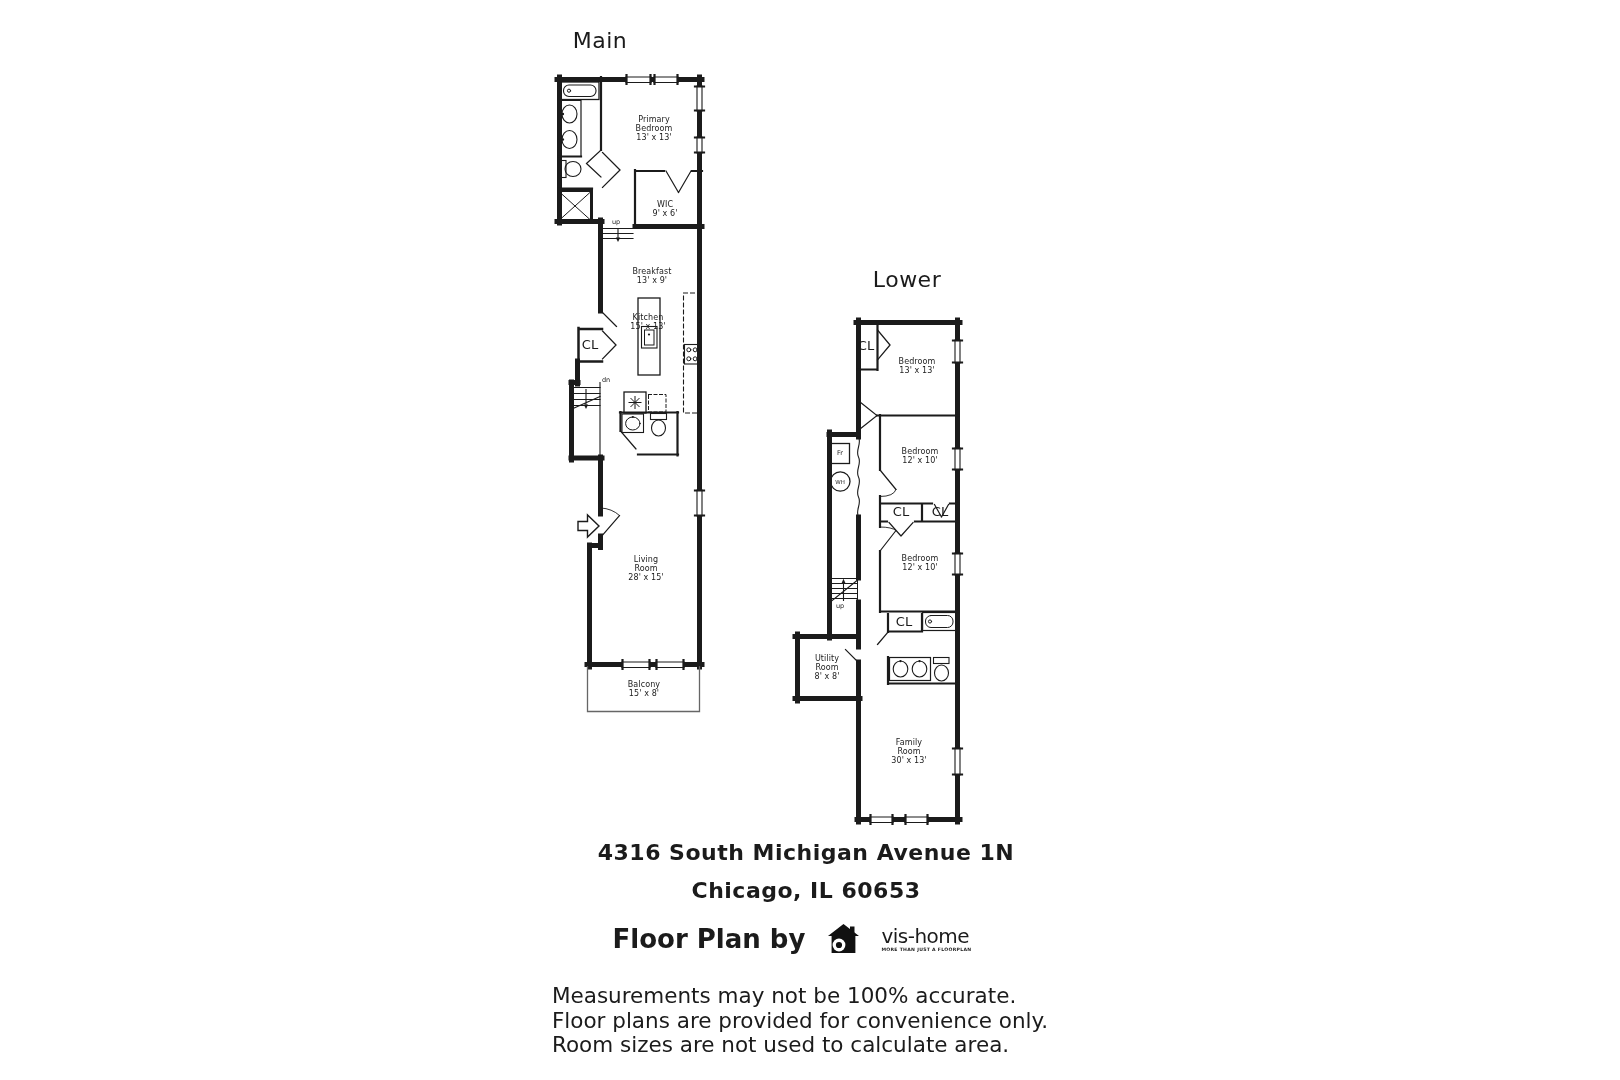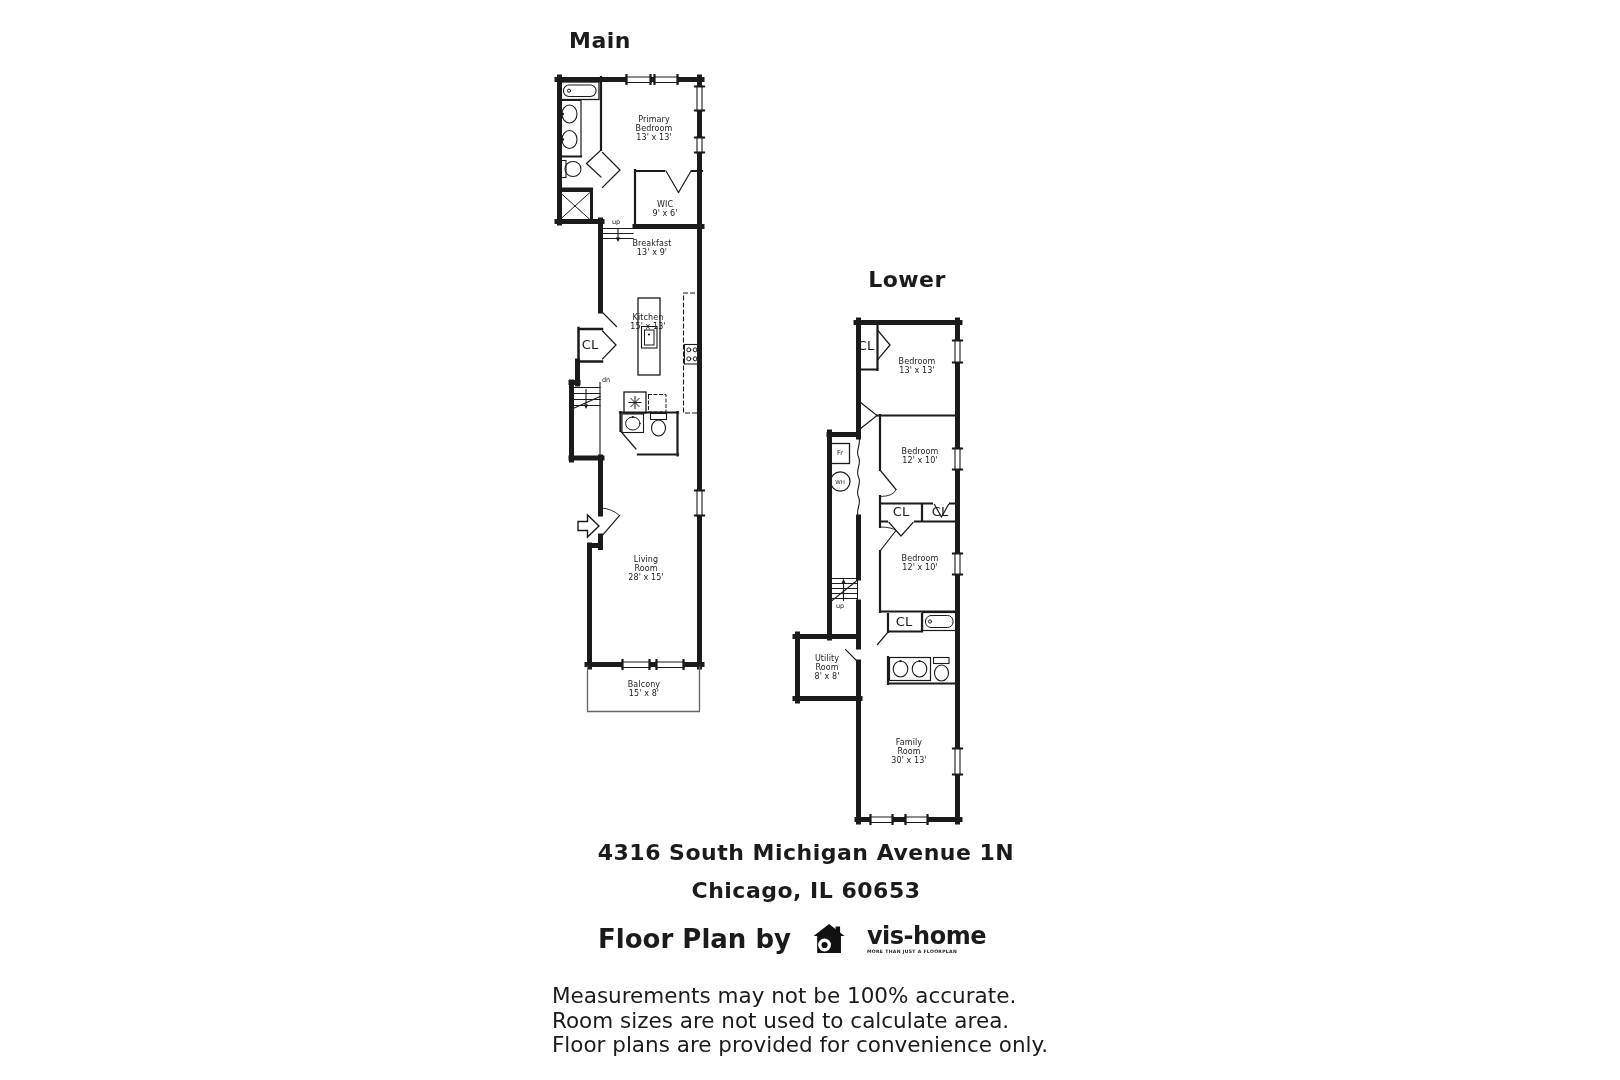--- a/index.html
+++ b/index.html
@@ -1,31 +1,31 @@
 <!DOCTYPE html>
 <html><head>
 <meta charset="utf-8">
 <style>
   html,body{margin:0;padding:0}
   #stage{position:relative;width:1620px;height:1080px;background:#fff;overflow:hidden;
          font-family:"DejaVu Sans","Liberation Sans",sans-serif;color:#1b1b1b}
   #plan-svg{position:absolute;left:0;top:0}
   .lbl{position:absolute;transform:translate(-50%,-50%);text-align:center;color:#1b1b1b}
-  .title{font-size:22px;font-weight:bold;letter-spacing:.5px;white-space:nowrap}
+  .title{font-size:22px;font-weight:normal;letter-spacing:.5px;white-space:nowrap}
   .room{font-size:8px;line-height:9px;letter-spacing:.1px}
   .room .nm,.room .dm{display:block}
   .tiny{font-size:13px;line-height:8px;white-space:nowrap}
   .xtiny{font-size:6.5px;line-height:7px;white-space:nowrap}
   .whtxt{font-size:5.5px;line-height:6px;white-space:nowrap}
   .addr{position:absolute;left:806px;transform:translateX(-50%);font-size:22px;font-weight:bold;
         letter-spacing:.5px;white-space:nowrap}
   .credit{position:absolute;left:792px;transform:translateX(-50%);display:flex;align-items:center;
           gap:20px;font-size:26px;font-weight:bold;white-space:nowrap}
   .brand-col{display:flex;flex-direction:column;align-items:flex-start;line-height:1}
-  .brand{font-size:24px;font-weight:bold;letter-spacing:-.5px}
+  .brand{font-size:20px;font-weight:normal;letter-spacing:-.5px}
   .tagline{font-size:4.6px;letter-spacing:.3px;margin-top:2px;font-weight:bold}
   .disc{position:absolute;left:800px;transform:translateX(-50%);text-align:left;
         font-size:21.5px;line-height:24.5px;white-space:nowrap}
 </style>
 </head>
 <body>
 
 <div id="stage" style="background: rgb(255, 255, 255);">
 
   <svg id="plan-svg" width="1620" height="1080" viewBox="0 0 1620 1080">
@@ -267,21 +267,21 @@
   <div class="lbl title" style="left:907px;top:279px">Lower</div>
 
   <div class="lbl room" style="left:654px;top:128px;width:50px">
     <span class="nm">Primary Bedroom</span>
     <span class="dm">13' x 13'</span>
   </div>
   <div class="lbl room" style="left:665px;top:209px;width:60px">
     <span class="nm">WIC</span>
     <span class="dm">9' x 6'</span>
   </div>
-  <div class="lbl room" style="left:652px;top:248px;width:64px">
+  <div class="lbl room" style="left:652px;top:276px;width:64px">
     <span class="nm">Breakfast</span>
     <span class="dm">13' x 9'</span>
   </div>
   <div class="lbl room" style="left:648px;top:322px;width:60px">
     <span class="nm">Kitchen</span>
     <span class="dm">15' x 13'</span>
   </div>
   <div class="lbl room" style="left:646px;top:568px;width:46px">
     <span class="nm">Living Room</span>
     <span class="dm">28' x 15'</span>
@@ -336,17 +336,17 @@
       <circle cx="13.5" cy="22" r="3.1" fill="#111"></circle>
     </svg>
     <span class="brand-col">
       <span class="brand">vis-home</span>
       <span class="tagline">MORE THAN JUST A FLOORPLAN</span>
     </span>
   </div>
 
   <div class="disc" style="top:984px">
     <div>Measurements may not be 100% accurate.</div>
+    <div>Floor plans are provided for convenience only.</div>
     <div>Room sizes are not used to calculate area.</div>
-    <div>Floor plans are provided for convenience only.</div>
   </div>
 
 </div>
 
 </body></html>

